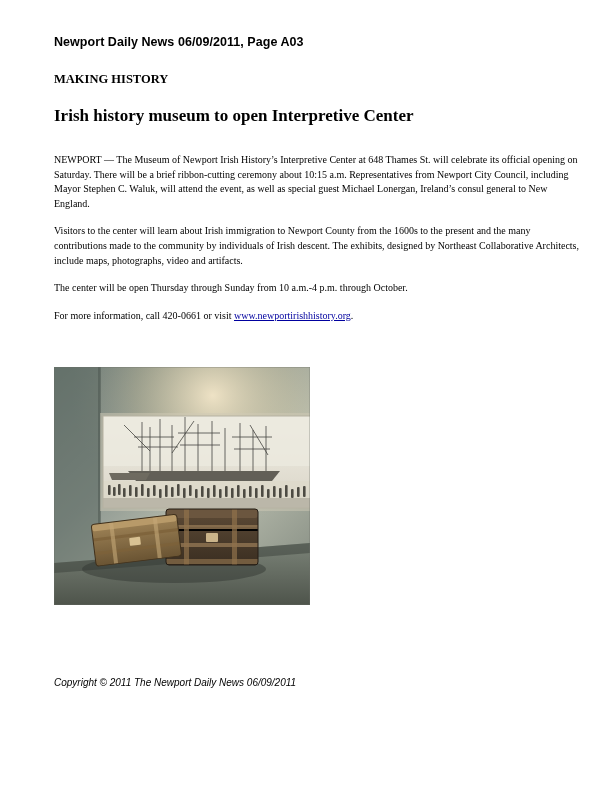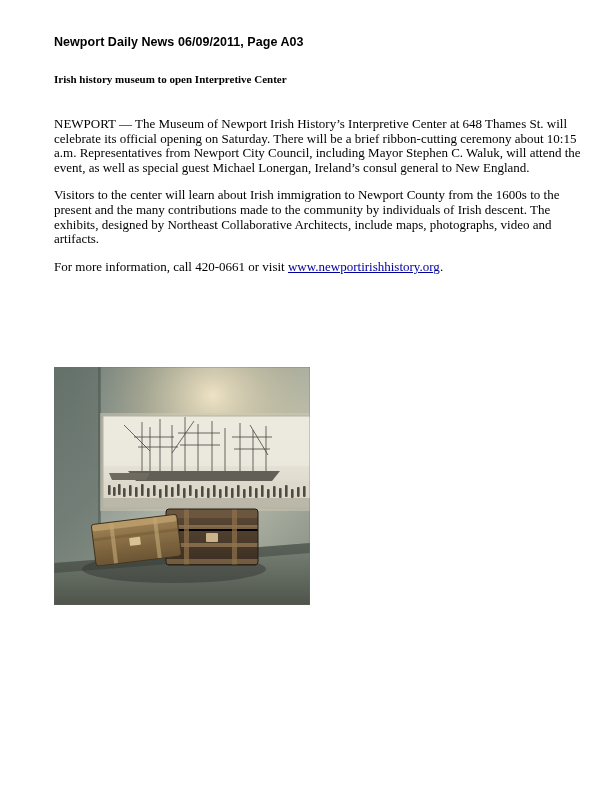--- a/index.html
+++ b/index.html
@@ -39,27 +39,27 @@
   .section-label {
     font-family: "Liberation Serif", serif;
     font-weight: bold;
     font-size: 12.5px;
     line-height: 15px;
     margin: 0 0 21px 0;
   }
   .subhead {
     font-family: "Liberation Serif", serif;
     font-weight: bold;
-    font-size: 11px;
+    font-size: 17px;
     line-height: 15px;
     margin: 0 0 30px 0;
   }
   p.body-text {
     font-family: "Liberation Serif", serif;
-    font-size: 13px;
+    font-size: 10px;
     line-height: 14.6px;
     margin: 0 0 13px 0;
     text-align: left;
   }
   p.body-text.last {
     margin-bottom: 0;
   }
   a.link {
     color: #00009f;
   }
@@ -94,24 +94,26 @@
     color: #000;
   }
 </style>
 </head>
 <body>
 
 <div class="page">
 
   <div class="content">
     <h1 class="headline">Newport Daily News 06/09/2011, Page A03</h1>
+    <div class="section-label">MAKING HISTORY</div>
     <h2 class="subhead">Irish history museum to open Interpretive Center</h2>
 
     <p class="body-text">NEWPORT — The Museum of Newport Irish History’s Interpretive Center at 648 Thames St. will celebrate its official opening on Saturday. There will be a brief ribbon-cutting ceremony about 10:15 a.m. Representatives from Newport City Council, including Mayor Stephen C. Waluk, will attend the event, as well as special guest Michael Lonergan, Ireland’s consul general to New England.</p>
     <p class="body-text">Visitors to the center will learn about Irish immigration to Newport County from the 1600s to the present and the many contributions made to the community by individuals of Irish descent. The exhibits, designed by Northeast Collaborative Architects, include maps, photographs, video and artifacts.</p>
+    <p class="body-text">The center will be open Thursday through Sunday from 10 a.m.-4 p.m. through October.</p>
 
     <p class="body-text last"><span>For more information, call 420-0661 or visit </span><a class="link" href="#">www.newportirishhistory.org</a><span>.</span></p>
   </div>
 
   <div class="figure">
     <svg width="256" height="238" viewBox="0 0 256 238">
       <defs>
         <linearGradient id="wallGrad" x1="0" y1="0" x2="1" y2="1">
           <stop offset="0%" stop-color="#6d7a74"></stop>
           <stop offset="35%" stop-color="#8d9790"></stop>
@@ -250,14 +252,15 @@
         <rect x="102" y="152" width="4" height="42" fill="#c4a878" opacity="0.6"></rect>
         <rect x="76" y="170" width="11" height="8" rx="1" fill="#d9c293"></rect>
         <rect x="40" y="152" width="86" height="42" rx="3" fill="none" stroke="#3f301c" stroke-width="1"></rect>
       </g>
 
       <rect x="0" y="0" width="256" height="238" fill="none" stroke="#6a7068" stroke-width="1" opacity="0.6"></rect>
     </svg>
   </div>
 
 
+  <div class="copyright">Copyright © 2011 The Newport Daily News 06/09/2011</div>
 
 </div>
 
 </body></html>

